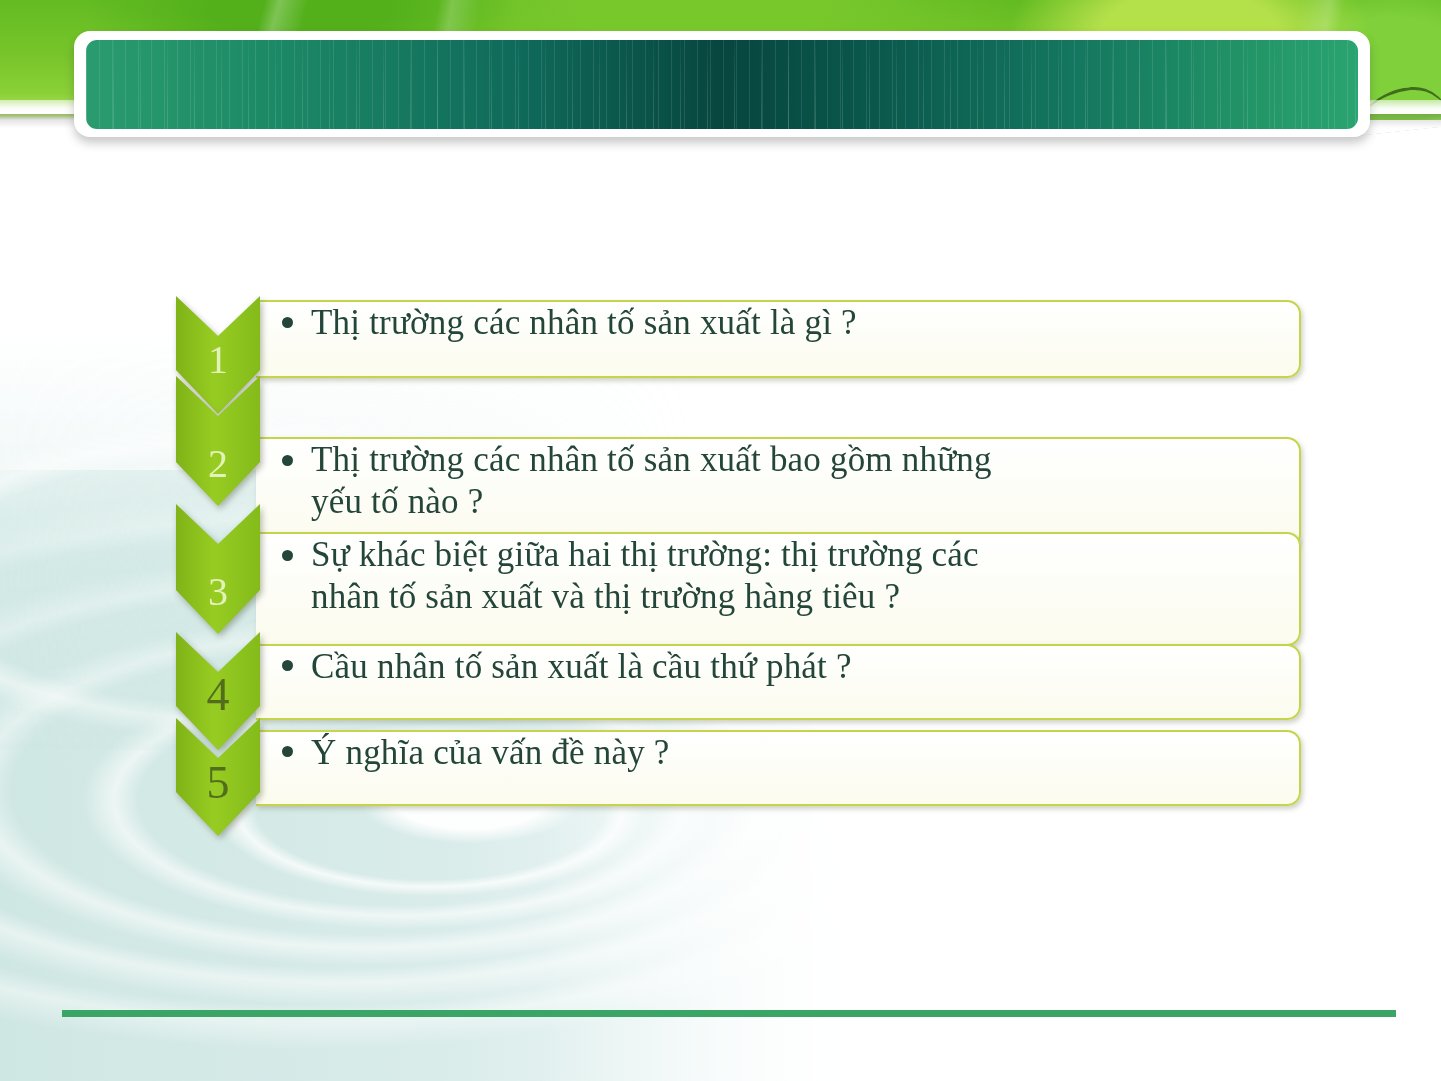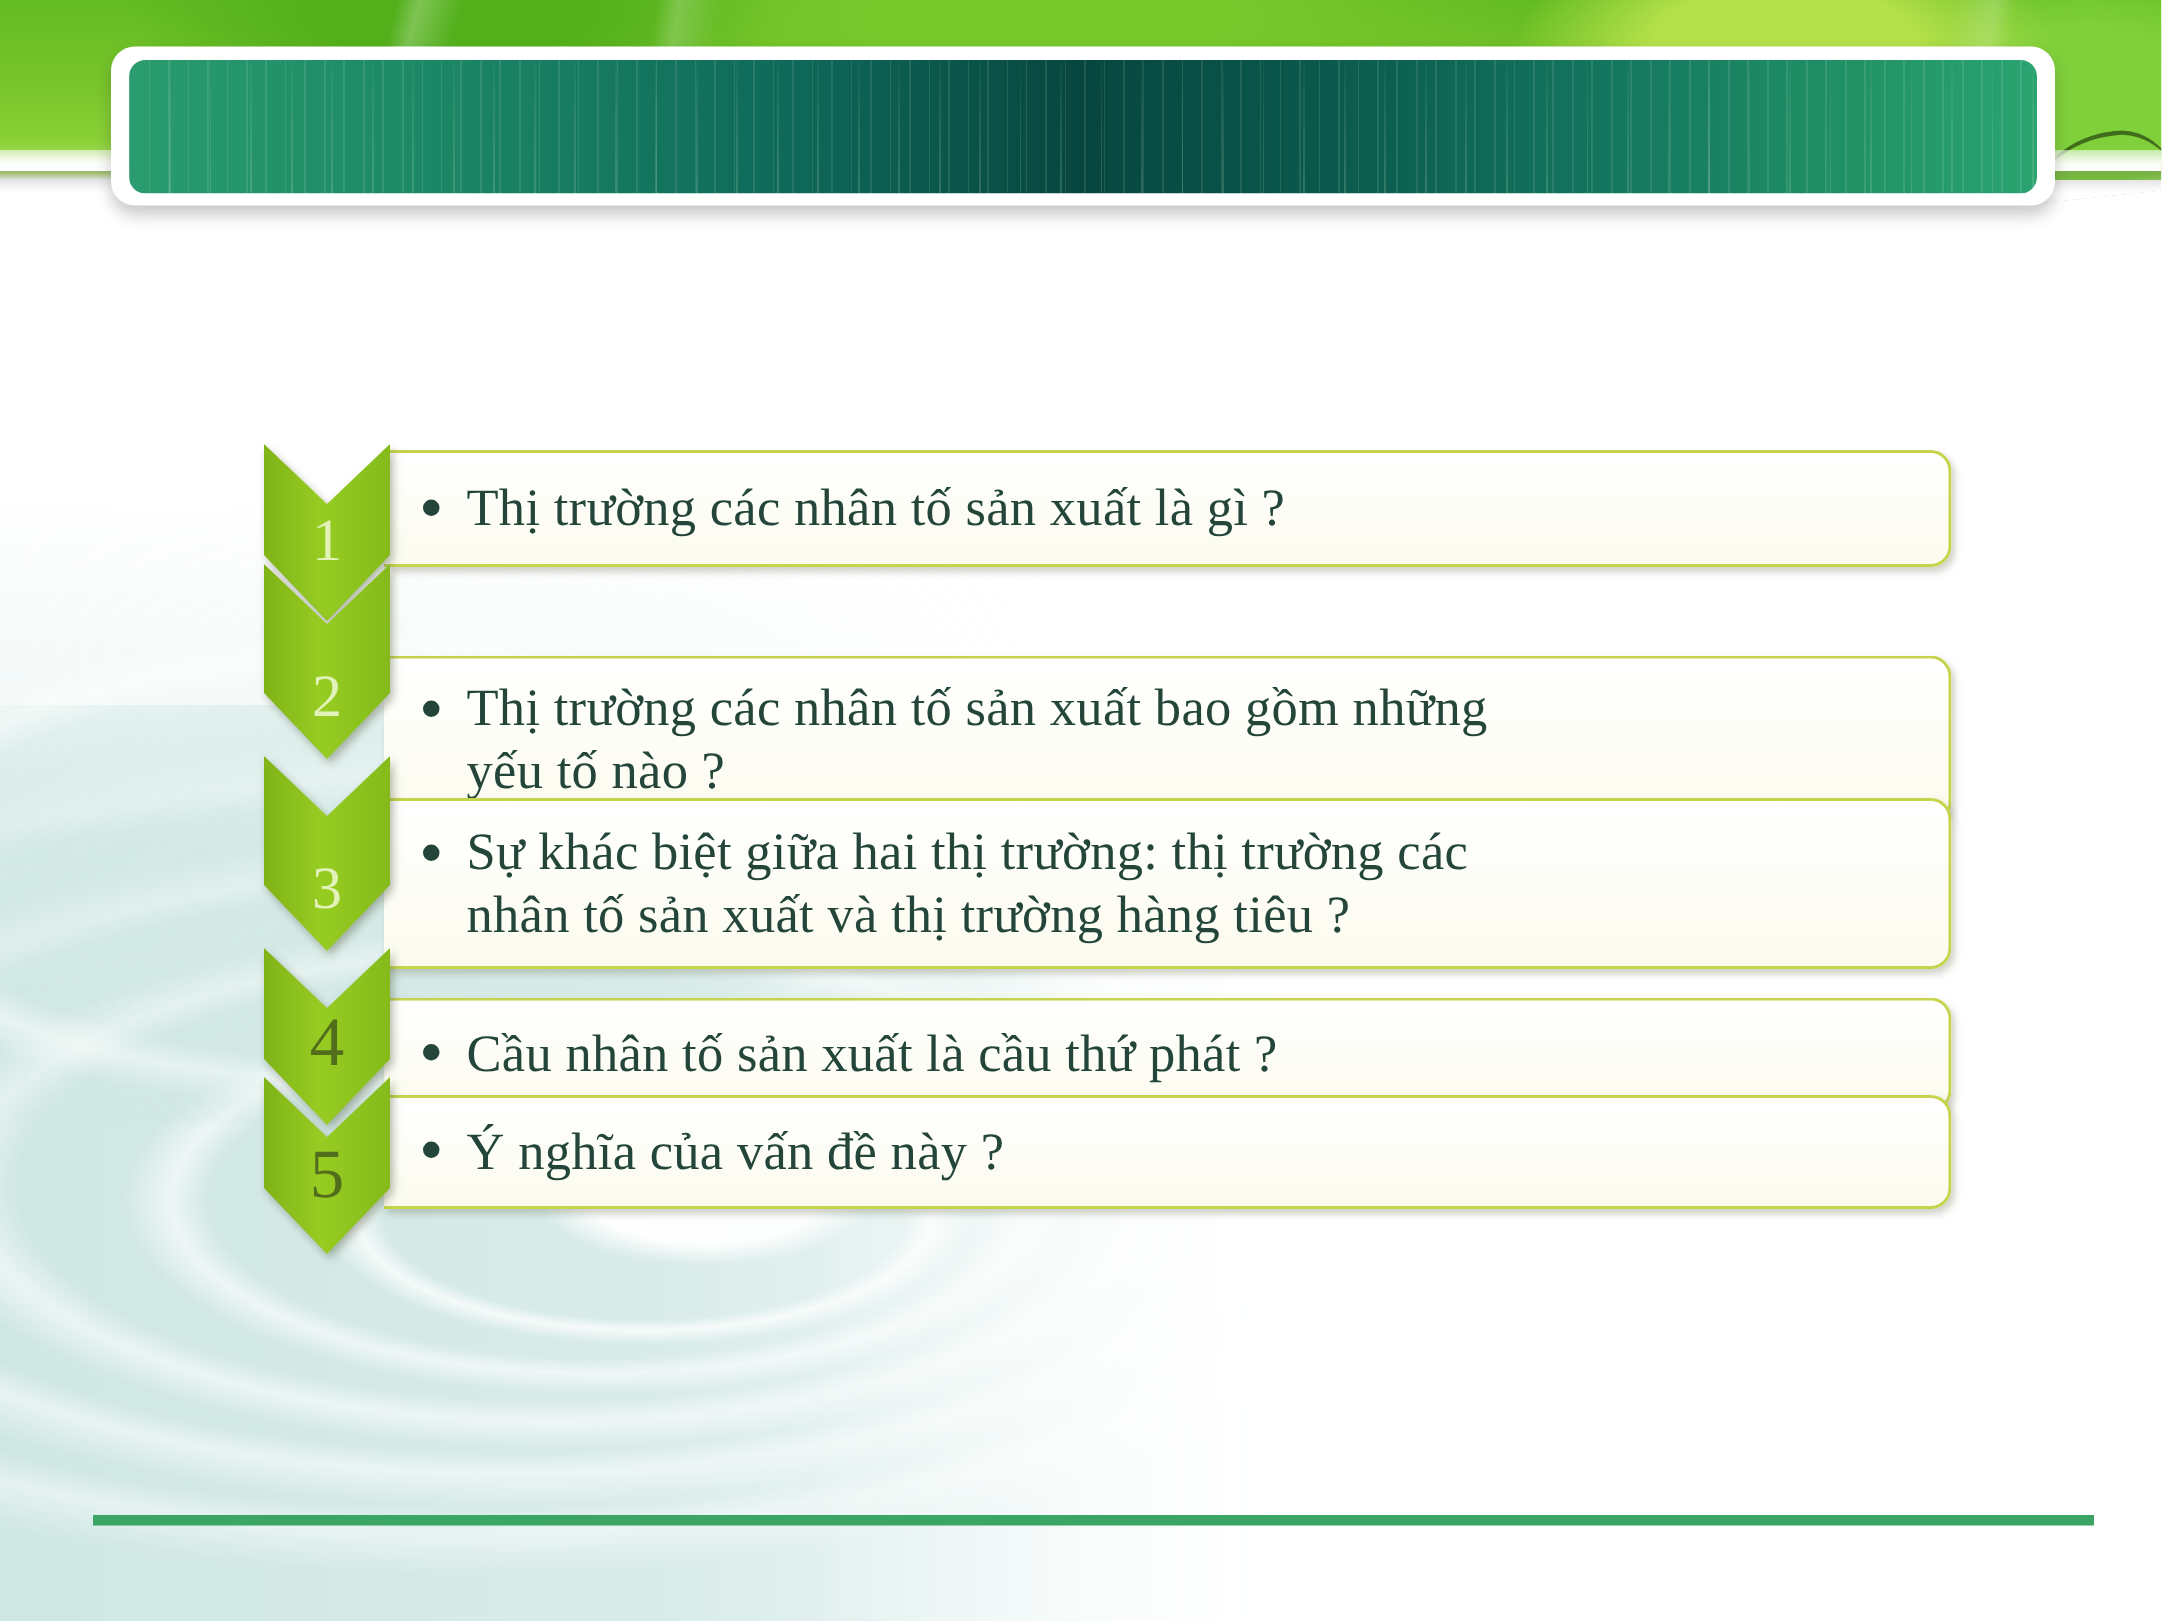--- a/index.html
+++ b/index.html
@@ -186,21 +186,20 @@
     position: absolute;
     left: 80px;
     right: 0;
     background: linear-gradient(180deg, #ffffff 0%, #fdfdf6 55%, #fbfbee 100%);
     border: 2px solid #c5d44a;
     border-left: none;
     border-radius: 0 14px 14px 0;
     box-shadow: 2px 3px 5px rgba(120,125,95,.35);
     z-index: 2;
     display: flex;
-    align-items: center;
   }
   .box-inner {
     display: flex;
     align-items: flex-start;
     padding: 0 18px 0 26px;
     width: 100%;
     box-sizing: border-box;
   }
   .bullet {
     flex: 0 0 auto;
@@ -324,21 +323,21 @@
             <linearGradient id="g4" x1="0" y1="0" x2="1" y2="0">
               <stop offset="0%" stop-color="#7fb317"></stop>
               <stop offset="45%" stop-color="#97cc22"></stop>
               <stop offset="100%" stop-color="#84bb1a"></stop>
             </linearGradient>
           </defs>
           <path d="M0 0 L42 40 L84 0 L84 74 L42 118 L0 74 Z" fill="url(#g4)"></path>
         </svg>
       </div>
       <div class="chev-num" style="top:376px;font-size:46px;color:#4f6a1d;opacity:.95">4</div>
-      <div class="box" style="top:369px;height:72px;">
+      <div class="box" style="top:348px;height:72px;">
         <div class="box-inner">
           <span class="bullet" style="margin-top:14px"></span>
           <span class="box-text">Cầu nhân tố sản xuất là cầu thứ phát ?</span>
         </div>
       </div>
     </div>
 
     <div class="row" style="height:0">
       <div class="chev" style="top:422px">
         <svg width="84" height="118" viewBox="0 0 84 118">

